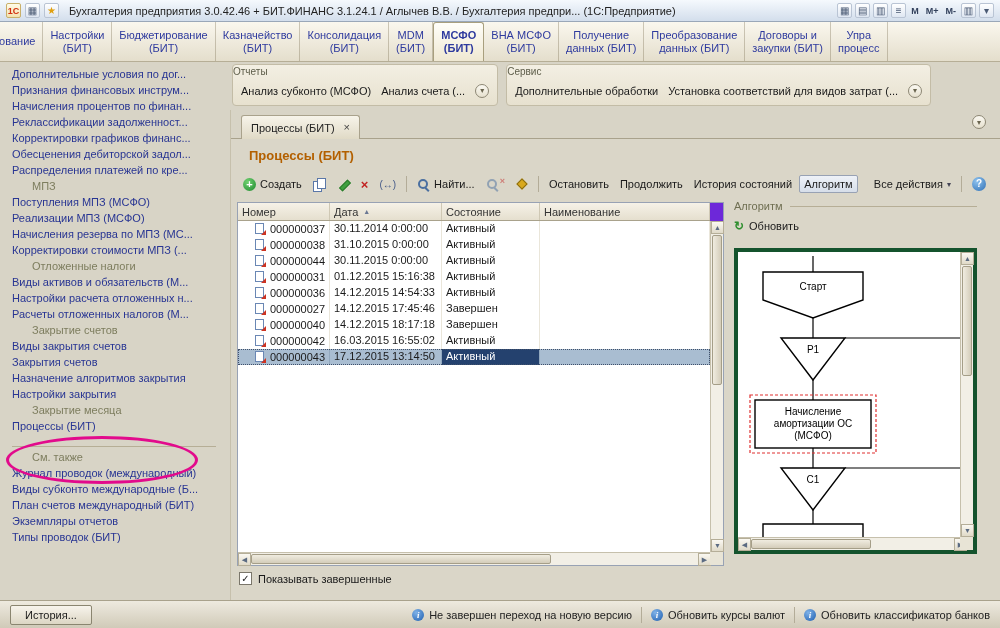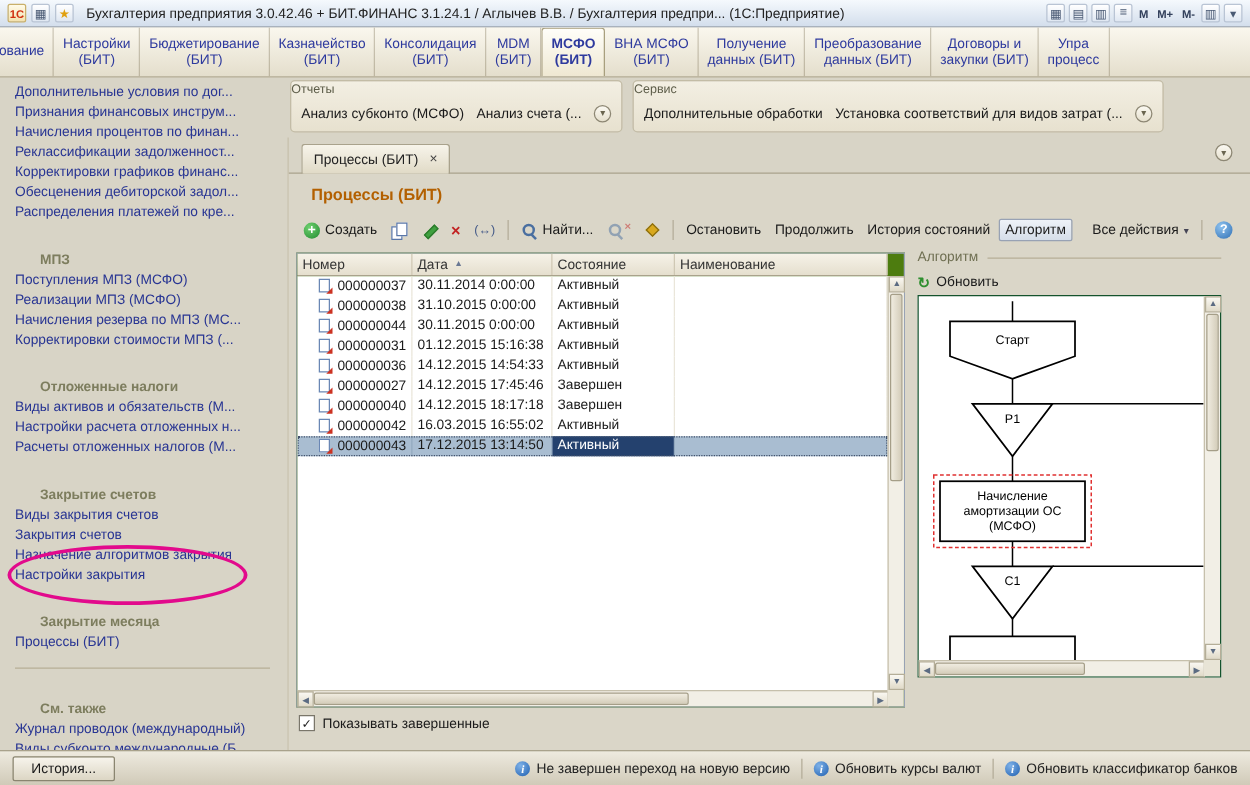--- a/index.html
+++ b/index.html
@@ -35,21 +35,21 @@
     background:linear-gradient(#f3efe3,#e7e1cf);padding:15px 8px 4px 8px;display:flex;align-items:center;gap:10px;}
   .group-title{position:absolute;top:1px;left:0;right:0;text-align:left;color:#5d5d49;font-size:10px;}
   .cmd-btn{white-space:nowrap;color:#1a1a1a;cursor:pointer;}
   .chev{width:14px;height:14px;border:1px solid #8d8774;border-radius:50%;display:flex;align-items:center;
     justify-content:center;font-size:8px;color:#6a654f;background:linear-gradient(#fbf9f2,#e6e0ce);cursor:pointer;flex:0 0 auto;}
   #top-right-chev{position:absolute;left:972px;top:115px;}
 
   
   #sidebar{position:absolute;left:0;top:62px;width:230px;height:538px;padding:4px 0 0 12px;overflow:hidden;}
   .nav-item{line-height:16px;color:#283593;white-space:nowrap;cursor:pointer;}
-  .nav-header{line-height:16px;font-weight:bold;color:#7d7d5e;margin-top:22px;white-space:nowrap;padding-left:20px;}
+  .nav-header{line-height:16px;font-weight:normal;color:#7d7d5e;margin-top:0;white-space:nowrap;padding-left:20px;}
   .nav-group.seealso{border-top:1px solid #b6ae96;margin-top:12px;margin-right:14px;padding-top:2px;}
   #annotation{position:absolute;left:6px;top:436px;width:192px;height:48px;border:3px solid #e20a8c;
     border-radius:50%;pointer-events:none;z-index:50;}
 
   
   #content{position:absolute;left:230px;top:110px;width:770px;height:490px;border-left:1px solid #c6c0ac;}
   .panel{position:absolute;left:0;top:28px;right:0;bottom:0;border-top:1px solid #a9a28c;background:#dad6c8;}
   .doc-tab{position:absolute;left:10px;top:5px;height:24px;padding:3px 9px;z-index:2;display:flex;align-items:center;gap:9px;
     background:linear-gradient(#f7f4ea,#e0dac6);border:1px solid #a9a28c;border-bottom:none;border-radius:3px 3px 0 0;color:#222;}
   .doc-tab .close{color:#444;cursor:pointer;font-size:11px;line-height:11px;}
@@ -78,21 +78,21 @@
   .ic-find{position:relative;width:13px;height:13px;}
   .ic-find::before{content:"";position:absolute;left:1px;top:1px;width:6px;height:6px;border:2px solid #4a6fa0;border-radius:50%;}
   .ic-find::after{content:"";position:absolute;left:9px;top:9px;width:5px;height:2px;background:#4a6fa0;
     transform:rotate(45deg);transform-origin:0 0;}
   .xmark{color:#c22222;font-weight:bold;font-size:9px;margin-left:-3px;margin-top:-6px;}
   .ic-conf{width:8px;height:8px;background:#d9a91e;border:1px solid #8a6d10;transform:rotate(45deg);margin:0 2px;}
   .ic-help{width:14px;height:14px;border-radius:50%;color:#fff;font-size:10px;font-weight:bold;text-align:center;
     line-height:14px;background:radial-gradient(circle at 35% 30%,#8fc3ef,#2f6fb4);}
 
   
-  .tablewrap{position:absolute;left:6px;top:92px;width:487px;height:364px;border:1px solid #98a2b4;background:#4d7c0f;}
+  .tablewrap{position:absolute;left:6px;top:92px;width:487px;height:364px;border:1px solid #98a2b4;background:#6d28d9;}
   .thead,.trow{display:grid;grid-template-columns:92px 112px 98px 1fr;width:472px;}
   .thead{height:18px;background:linear-gradient(#f6f2e8,#e5dfce);border-bottom:1px solid #a9a28c;}
   .th{padding:2px 4px;border-right:1px solid #cfc8b4;color:#333;white-space:nowrap;overflow:hidden;display:flex;align-items:center;}
   .sort{font-size:7px;color:#6a7894;margin-left:5px;}
   .tbody{position:relative;height:331px;overflow:hidden;background:#fff;}
   .trow{height:16px;cursor:pointer;}
   .td{padding:1px 4px;line-height:13px;border-right:1px solid #eae6da;white-space:nowrap;overflow:hidden;}
   .td-num{display:flex;align-items:center;padding-left:2px;justify-content:flex-end;}
   .trow.selected{background:#a9bdd1;outline:1px dotted #40506a;outline-offset:-1px;}
   .trow.selected .td{border-right-color:#93a9bf;}
@@ -118,21 +118,21 @@
   
   .footrow{position:absolute;left:8px;top:462px;display:flex;align-items:center;gap:6px;}
   .cb{width:13px;height:13px;border:1px solid #7a766a;background:#fff;display:flex;align-items:center;
     justify-content:center;font-size:10px;color:#222;cursor:pointer;}
 
   
   .algo-title{position:absolute;left:503px;top:90px;width:243px;display:flex;align-items:center;color:#6f6f52;}
   .algo-title .rule{flex:1;height:1px;background:#b6ae96;margin-left:7px;}
   .algo-refresh{position:absolute;left:503px;top:110px;display:flex;align-items:center;gap:5px;cursor:pointer;}
   .ic-refresh{color:#2f8f2f;font-weight:bold;font-size:12px;line-height:12px;}
-  .flowwrap{position:absolute;left:503px;top:126px;width:243px;height:306px;border:1px solid #14532d;background:#fff;}
+  .flowwrap{position:absolute;left:503px;top:138px;width:243px;height:306px;border:4px solid #14532d;background:#fff;}
   .flow-vscroll{top:0;bottom:13px;right:0;}
   .flow-hscroll{left:0;bottom:0;width:229px;}
   #flow text{font-size:10px;text-anchor:middle;fill:#000;stroke:none;font-family:"Liberation Sans",sans-serif;}
 
   
   #statusbar{position:absolute;left:0;top:600px;width:1000px;height:28px;border-top:1px solid #a9a28c;
     background:linear-gradient(#eeeadf,#d0cab8);display:flex;align-items:center;padding:0 10px;gap:10px;}
   .hist-btn{padding:3px 14px;border:1px solid #8a8570;border-radius:2px;cursor:pointer;
     background:linear-gradient(#f7f4ec,#dcd6c4);}
   .status-right{margin-left:auto;display:flex;align-items:center;gap:9px;}

